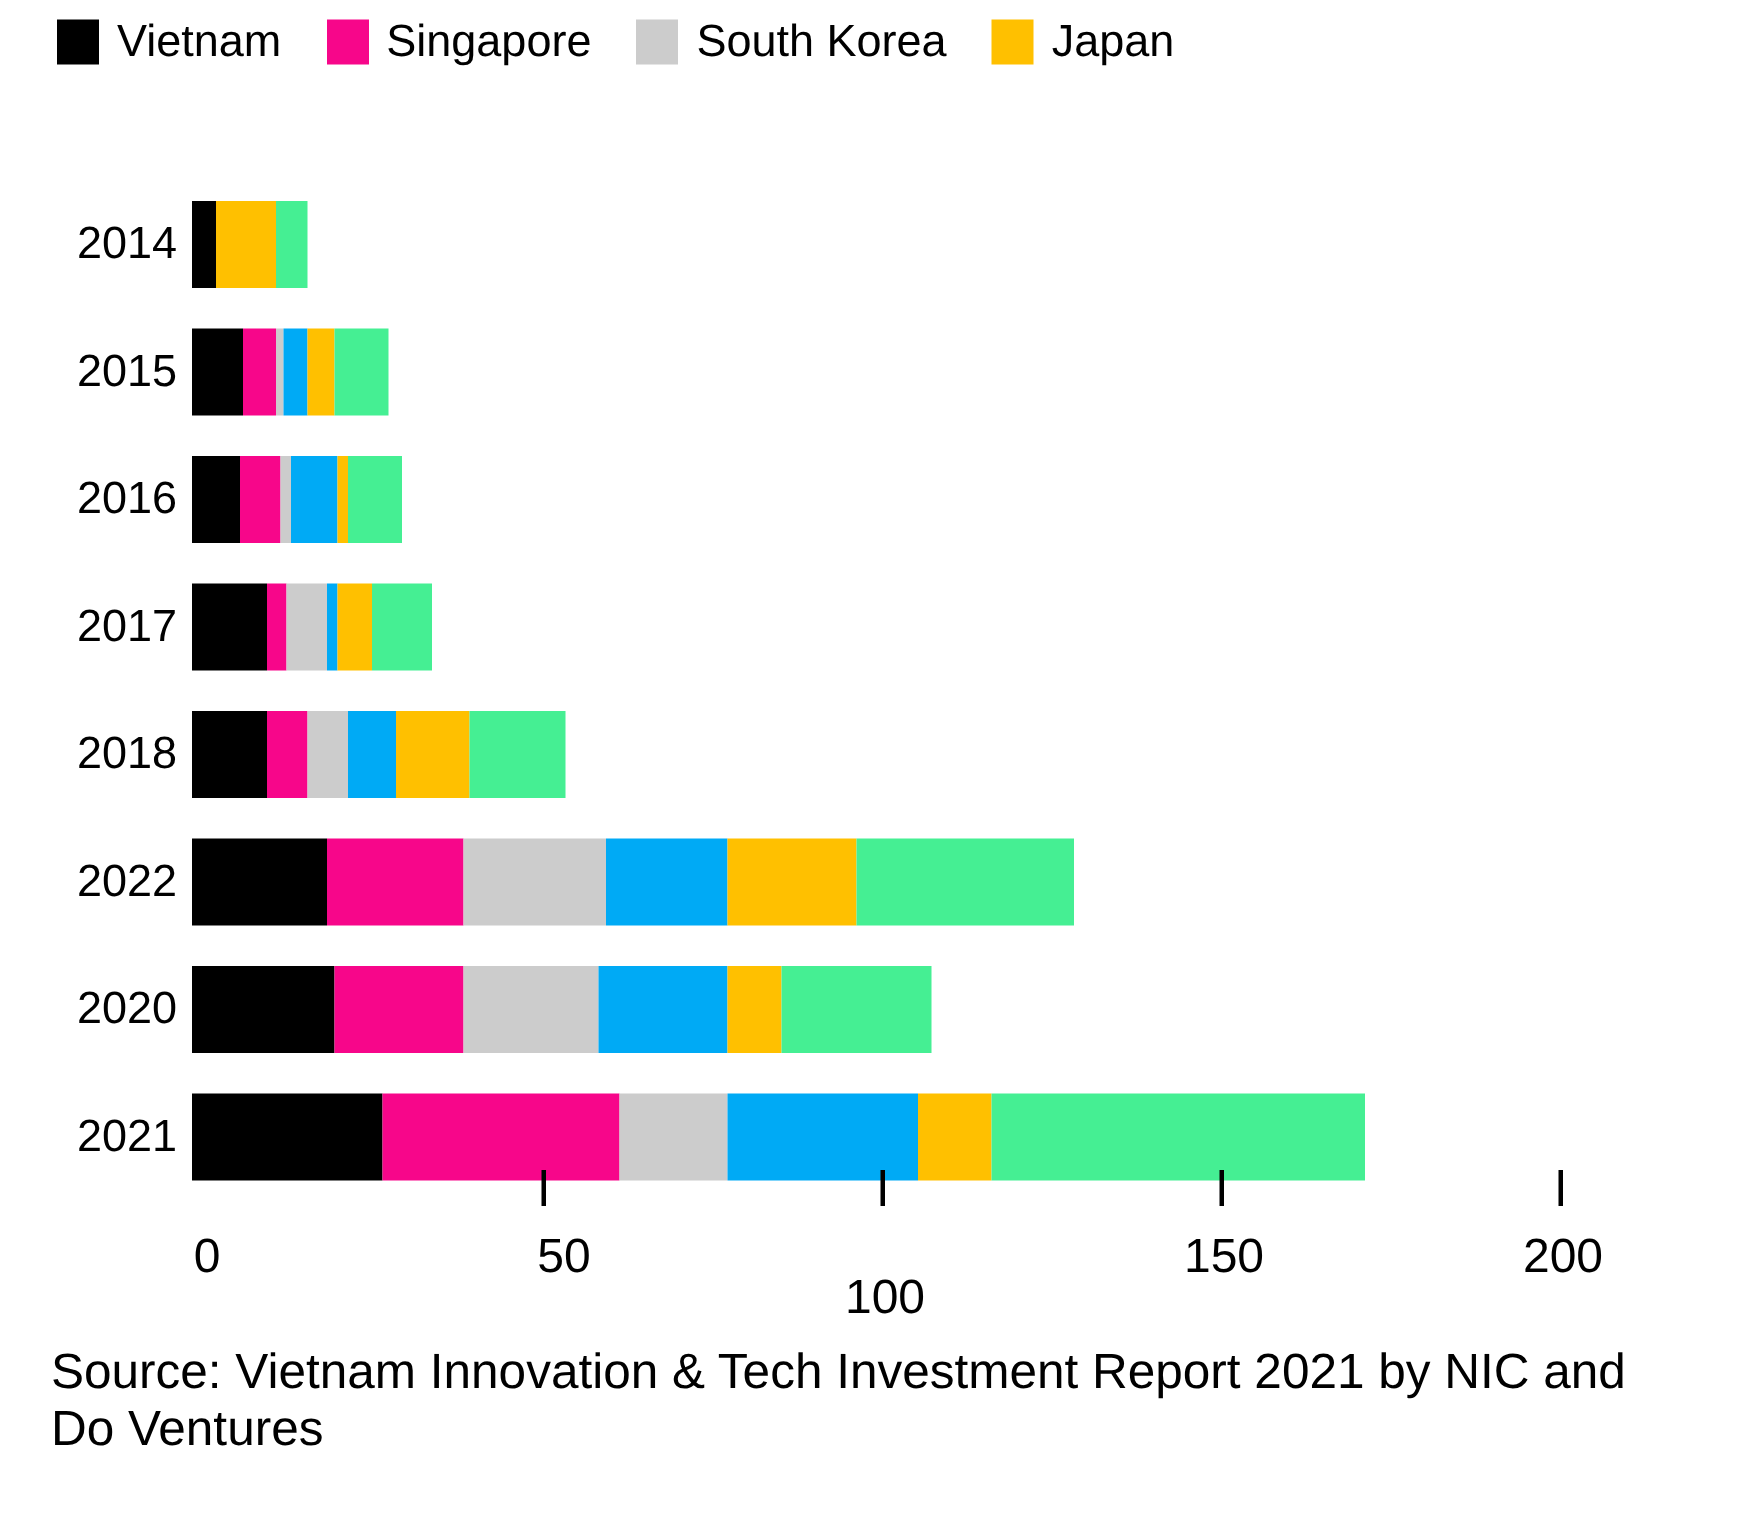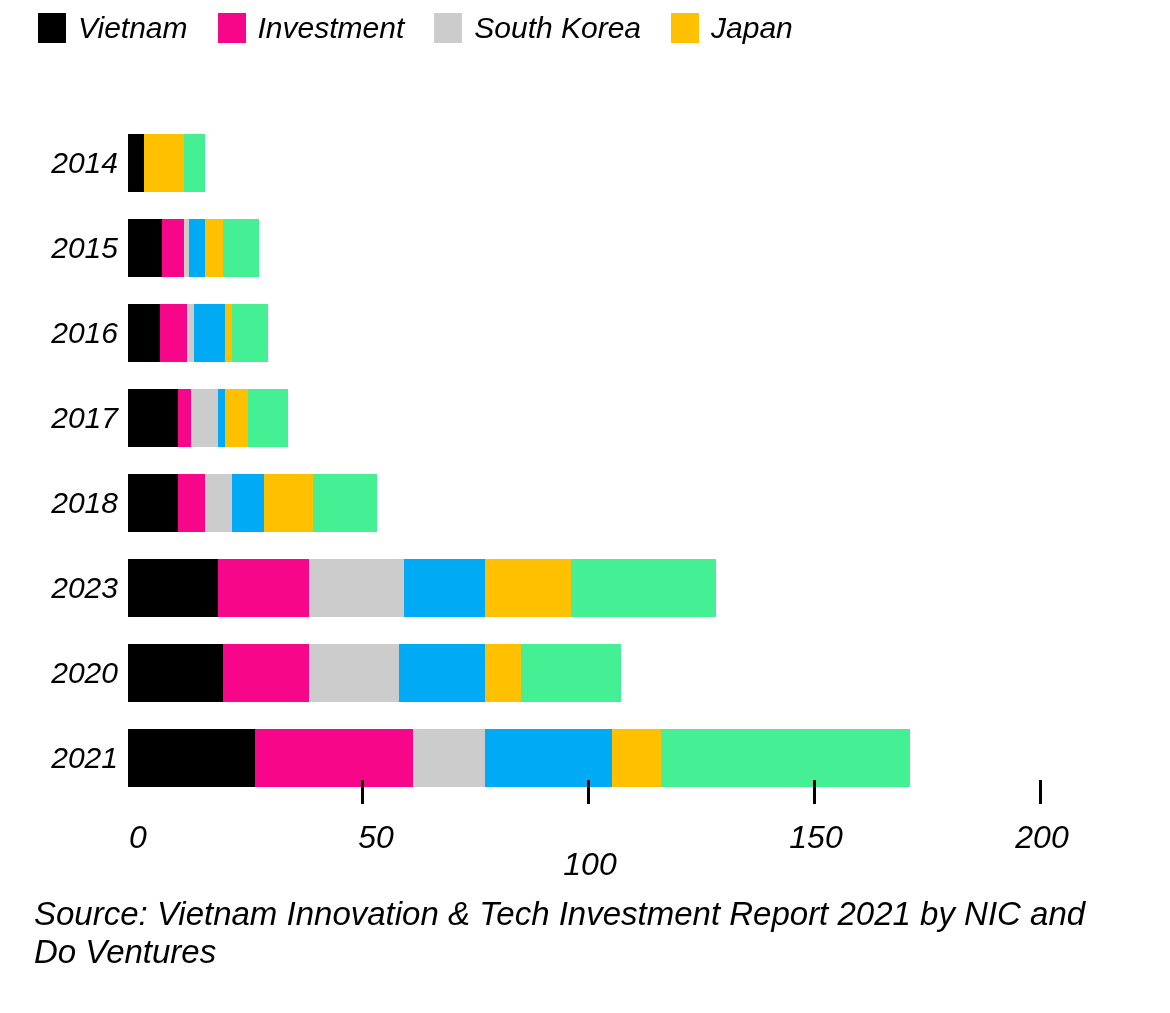--- a/index.html
+++ b/index.html
@@ -12,21 +12,20 @@
     height: 1013px;
     font-family: "Liberation Sans", sans-serif;
     color: #000000;
     overflow: hidden;
   }
   .page {
     position: relative;
     width: 1170px;
     height: 1013px;
     box-sizing: border-box;
-    font-style: italic;
   }
 
   
   .legend {
     position: absolute;
     left: 38px;
     top: 8px;
     width: 1100px;
     display: flex;
     flex-wrap: wrap;
@@ -126,21 +125,21 @@
 
 <div class="page">
 
   <div class="legend" id="legend">
       <div class="legend-item">
         <span class="legend-swatch" style="background: rgb(0, 0, 0);"></span>
         <span class="legend-label">Vietnam</span>
       </div>
       <div class="legend-item">
         <span class="legend-swatch" style="background: rgb(247, 6, 138);"></span>
-        <span class="legend-label">Investment</span>
+        <span class="legend-label">Singapore</span>
       </div>
       <div class="legend-item">
         <span class="legend-swatch" style="background: rgb(204, 204, 204);"></span>
         <span class="legend-label">South Korea</span>
       </div>
       <div class="legend-item">
         <span class="legend-swatch" style="background: rgb(255, 192, 0);"></span>
         <span class="legend-label">Japan</span>
       </div>
     </div>
@@ -192,21 +191,21 @@
         <div class="bar">
           <div class="seg" style="background: rgb(0, 0, 0); width: 49.72px;"></div>
           <div class="seg" style="background: rgb(247, 6, 138); width: 27.12px;"></div>
           <div class="seg" style="background: rgb(204, 204, 204); width: 27.12px;"></div>
           <div class="seg" style="background: rgb(0, 170, 245); width: 31.64px;"></div>
           <div class="seg" style="background: rgb(255, 192, 0); width: 49.72px;"></div>
           <div class="seg" style="background: rgb(69, 239, 147); width: 63.28px;"></div>
         </div>
       </div>
       <div class="row">
-        <div class="row-label">2023</div>
+        <div class="row-label">2022</div>
         <div class="bar">
           <div class="seg" style="background: rgb(0, 0, 0); width: 90.4px;"></div>
           <div class="seg" style="background: rgb(247, 6, 138); width: 90.4px;"></div>
           <div class="seg" style="background: rgb(204, 204, 204); width: 94.92px;"></div>
           <div class="seg" style="background: rgb(0, 170, 245); width: 81.36px;"></div>
           <div class="seg" style="background: rgb(255, 192, 0); width: 85.88px;"></div>
           <div class="seg" style="background: rgb(69, 239, 147); width: 144.64px;"></div>
         </div>
       </div>
       <div class="row">

